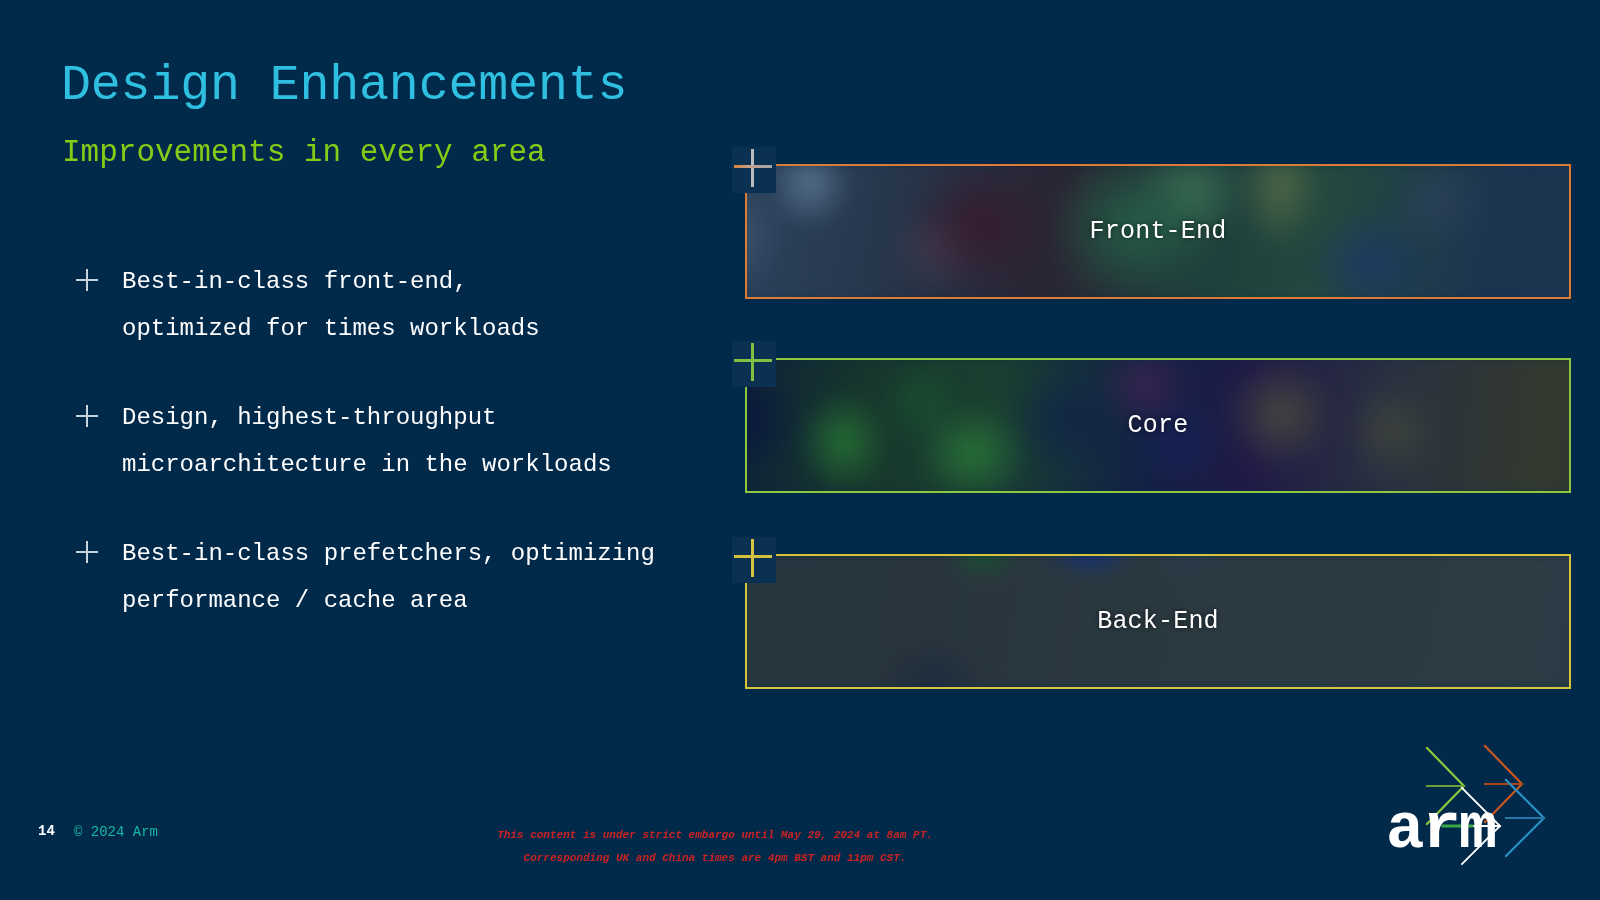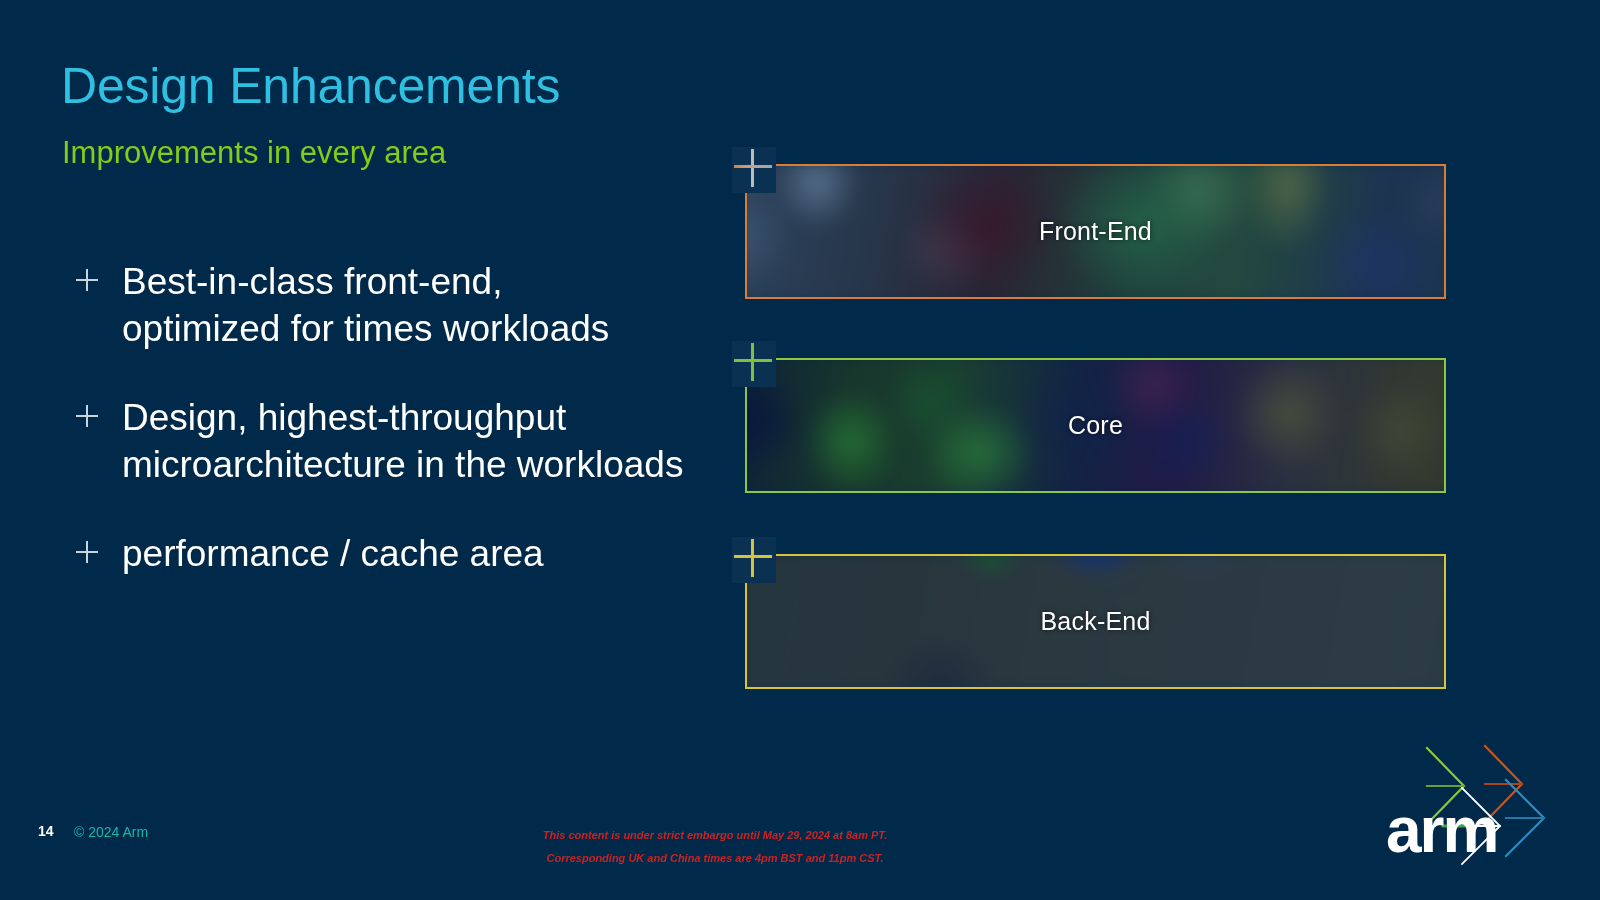--- a/index.html
+++ b/index.html
@@ -18,20 +18,21 @@
     color: #ffffff;
   }
 
   #slide {
     position: absolute;
     inset: 0;
     width: 1600px;
     height: 900px;
     background: #00294a;
     overflow: hidden;
+    font-family: Liberation Mono, monospace;
   }
 
   
   #title {
     position: absolute;
     left: 61px;
     top: 56px;
     font-size: 50px;
     line-height: 60px;
     color: #2fbfe0;
@@ -81,39 +82,39 @@
     background: #c8d4dc;
   }
   .bullet-marker .hb {
     position: absolute;
     left: 0; top: 10px;
     width: 22px; height: 1.6px;
     background: #c8d4dc;
   }
 
   .bullet-text {
-    font-size: 37px;
+    font-size: 24px;
     line-height: 47px;
     color: #ffffff;
     font-weight: 400;
   }
 
   
   #diagram {
     position: absolute;
     left: 745px;
     top: 164px;
     width: 705px;
     height: 525px;
   }
 
   .block {
     position: absolute;
     left: 0;
-    width: 701px;
+    width: 826px;
     height: 135px;
     overflow: visible;
   }
 
   .block-frame {
     position: absolute;
     inset: 0;
     border: 2px solid #e07a32;
     overflow: hidden;
   }
@@ -319,20 +320,21 @@
         <div>microarchitecture in the workloads</div>
       </div>
     </div>
 
     <div class="bullet">
       <span class="bullet-marker">
         <span class="vb"></span>
           <span class="hb"></span>
       </span>
       <div class="bullet-text">
+        <div>Best-in-class prefetchers, optimizing</div>
         <div>performance / cache area</div>
       </div>
     </div>
 
   </div>
 
   <div id="diagram">
 
     <div class="block" id="block-frontend">
       <div class="block-frame">

